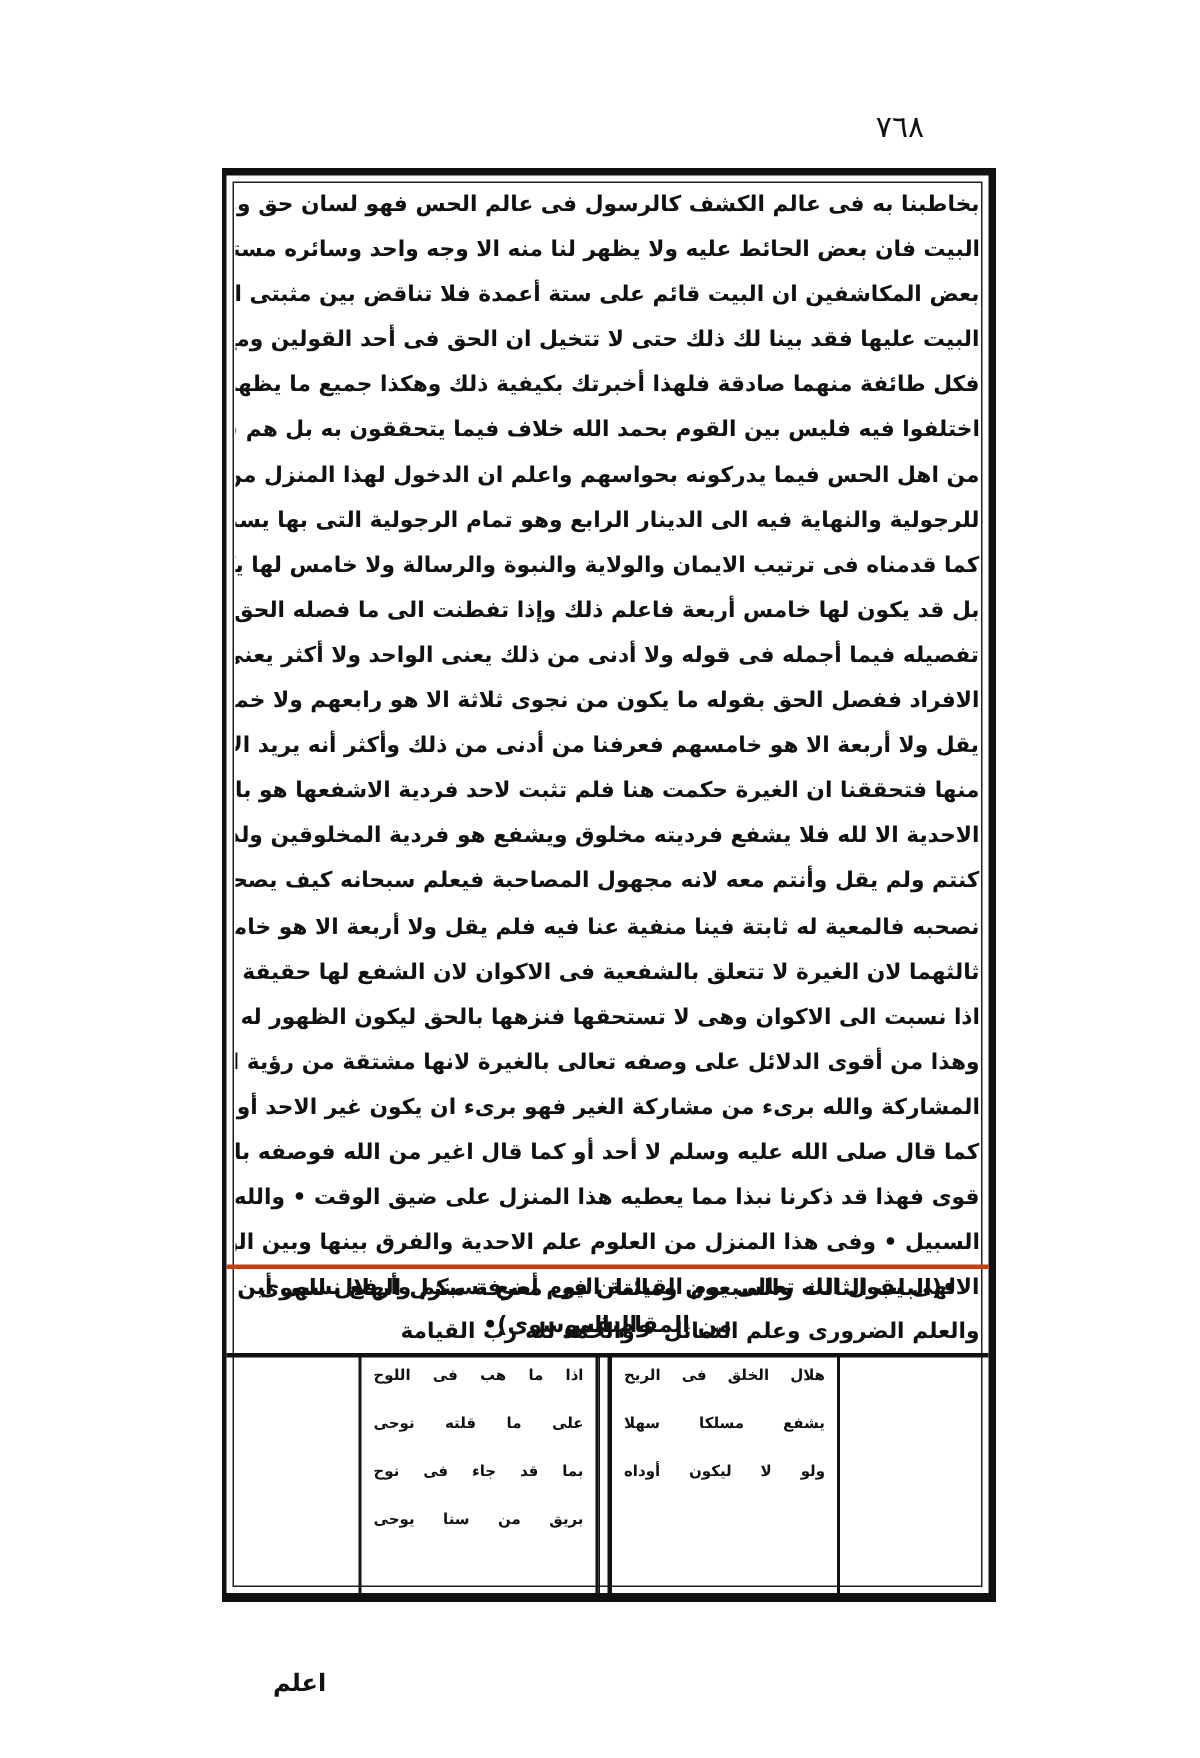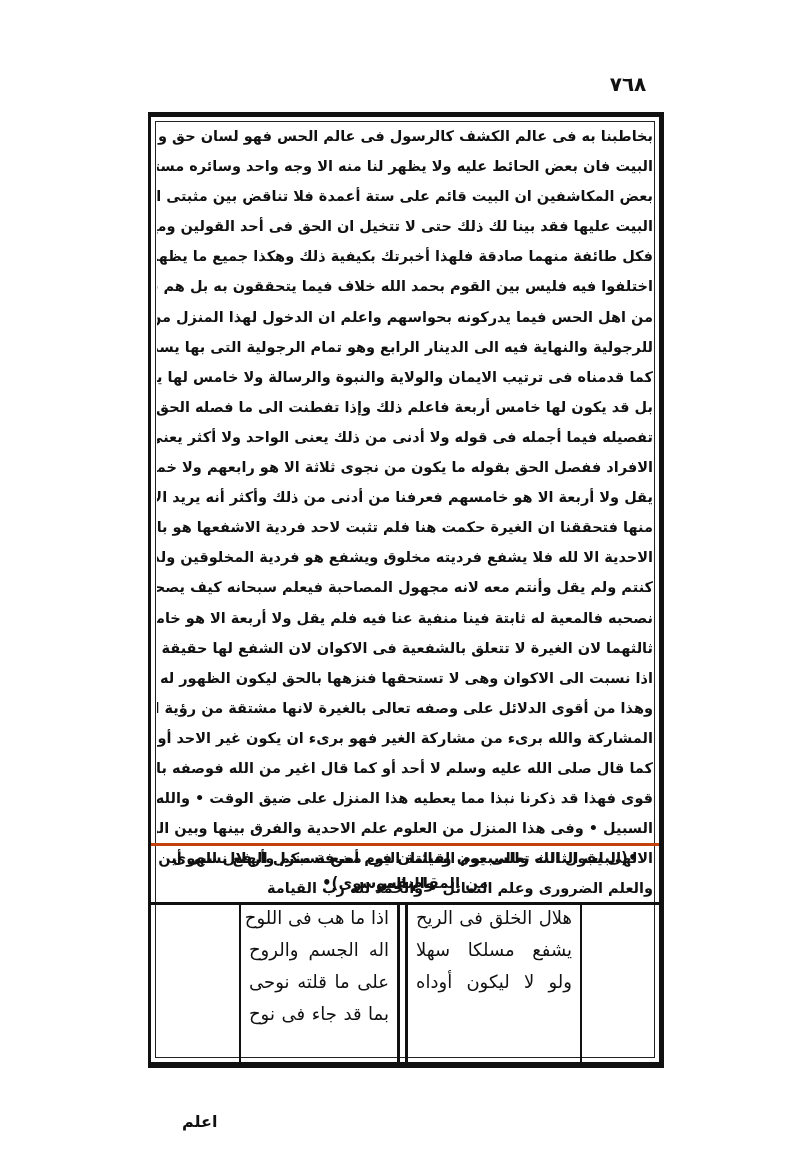--- a/index.html
+++ b/index.html
@@ -1,41 +1,41 @@
 <!DOCTYPE html>
 <html><head>
 <meta charset="utf-8">
 <style>
   html, body { margin: 0; padding: 0; background: #ffffff; }
   body { width: 800px; height: 1172px; position: relative; overflow: hidden;
          font-family: "DejaVu Sans", sans-serif; color: #111111; }
   .page-number { position: absolute; left: 575px; top: 72px; width: 50px; text-align: center;
-                 font-size: 20px; font-weight: bold; direction: rtl; margin-left: 28px; }
+                 font-size: 20px; font-weight: normal; direction: rtl; }
   .frame { position: absolute; left: 148px; top: 112px; width: 516px; height: 956px;
            border-left: 3px solid #111; border-right: 5px solid #111;
            border-top: 5px solid #111; border-bottom: 6px solid #111;
            box-sizing: border-box; }
   .frame-inner { position: absolute; left: 4px; right: 4px; top: 4px; bottom: 4px;
                  border: 1px solid #222; }
   .body-text { position: absolute; left: 6px; right: 6px; top: 4px; height: 722px;
                direction: rtl; }
   .line { height: 30.1px; line-height: 30px; font-size: 14.5px; font-weight: bold;
           white-space: nowrap; overflow: hidden; text-align: justify; text-align-last: justify; }
   .line.last { text-align-last: right; }
   .heading-box { position: absolute; left: 0; right: 0; top: 726px; height: 56px;
                  border-top: 3px solid #c2410c; border-bottom: 3px solid #111; direction: rtl; }
   .heading-line { text-align: center; font-size: 15px; font-weight: bold; height: 25px; line-height: 25px; }
   .poem { position: absolute; left: 0; right: 0; top: 785px; bottom: 0; }
   .poem-col { position: absolute; top: 0; bottom: 0; direction: rtl;
               border-left: 2px solid #111; border-right: 2px solid #111; box-sizing: border-box; }
-  .poem-col.right { left: 255px; width: 176px; }
+  .poem-col.right { left: 255px; width: 154px; }
   .poem-col.left { left: 88px; width: 160px; }
   .poem-divider { position: absolute; top: 0; bottom: 0; left: 248px; width: 7px;
                   border-left: 1px solid #111; border-right: 1px solid #111; box-sizing: border-box; }
-  .verse { height: 32px; line-height: 32px; font-size: 18px; font-weight: normal;
+  .verse { height: 32px; line-height: 32px; font-size: 10px; font-weight: bold;
            padding: 0 8px; white-space: nowrap; text-align: justify; text-align-last: justify; }
   .catchword { position: absolute; left: 182px; top: 1112px; font-size: 16px; font-weight: bold; direction: rtl; }
 </style>
 </head>
 <body>
 
 <div class="page-number">٧٦٨</div>
 
 <div class="frame">
   <div class="frame-inner"></div>
@@ -76,20 +76,20 @@
 
   <div class="poem">
     <div class="poem-col right">
       <div class="verse">هلال الخلق فى الريح</div>
       <div class="verse">يشفع مسلكا سهلا</div>
       <div class="verse">ولو لا ليكون أوداه</div>
     </div>
     <div class="poem-divider"></div>
     <div class="poem-col left">
       <div class="verse">اذا ما هب فى اللوح</div>
-      <div class="verse">اله الجسم والروح</div>
       <div class="verse">على ما قلته نوحى</div>
       <div class="verse">بما قد جاء فى نوح</div>
+      <div class="verse">بريق من سنا يوحى</div>
     </div>
   </div>
 </div>
 
 <div class="catchword">اعلم</div>
 
 </body></html>

